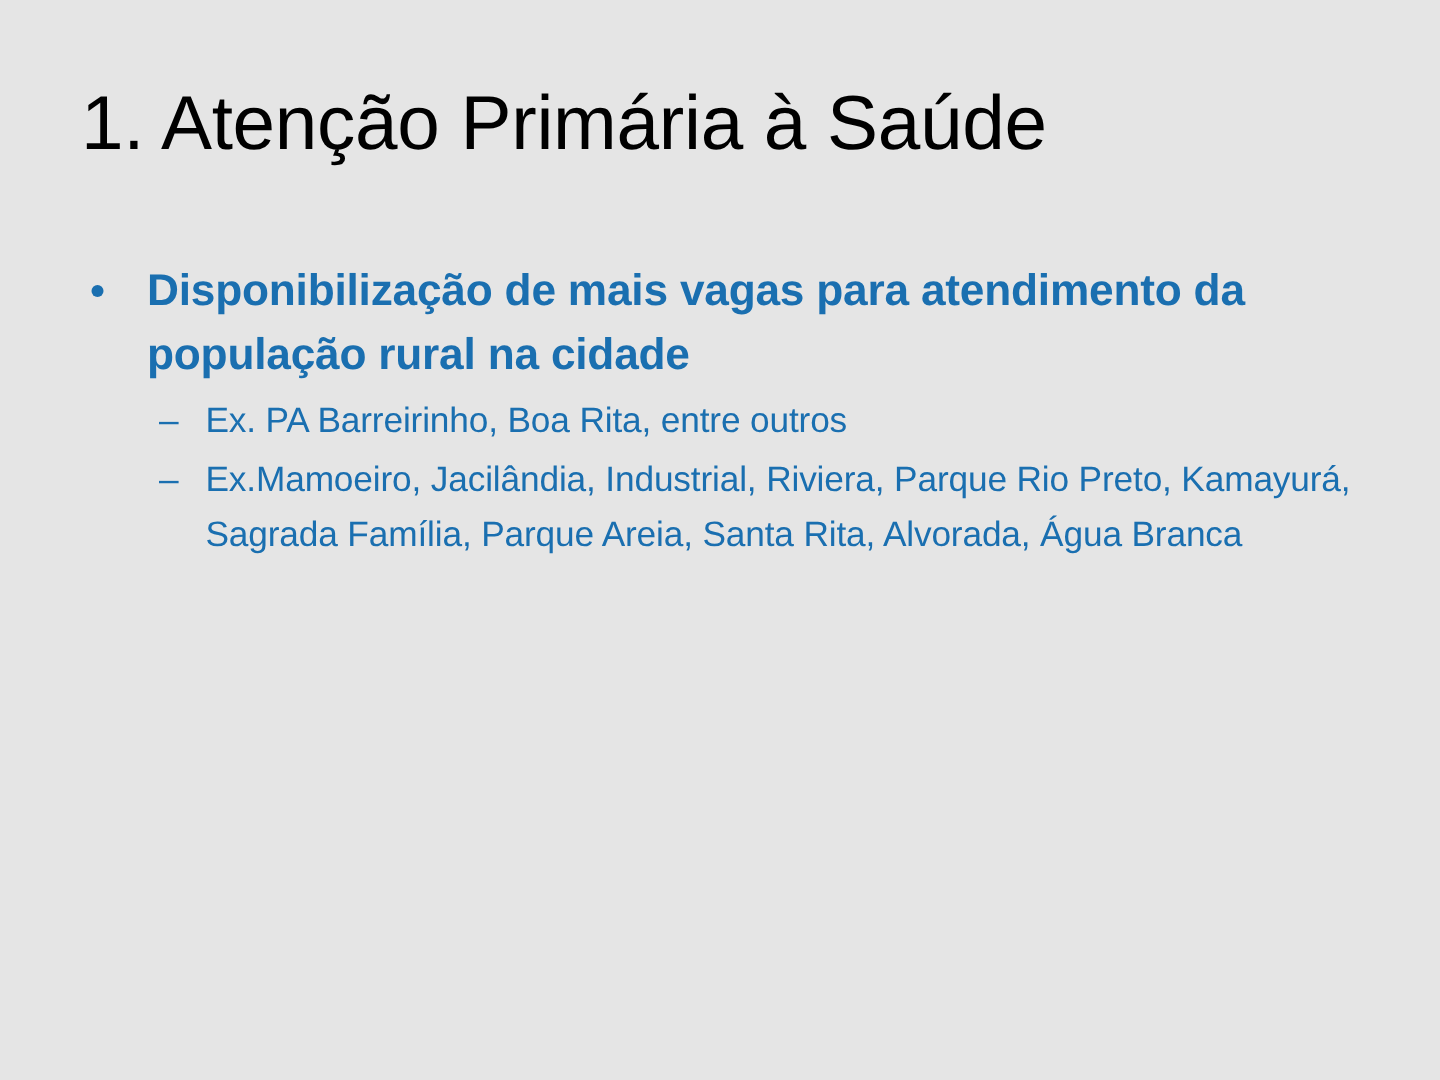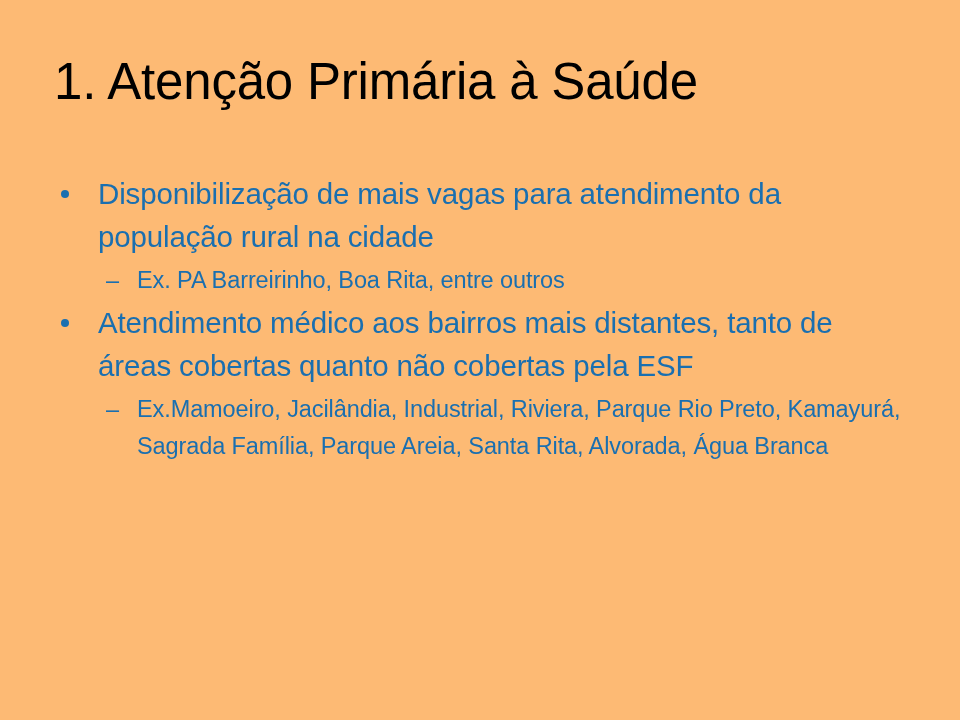--- a/index.html
+++ b/index.html
@@ -11,21 +11,21 @@
     height: 720px;
     background: #ffffff;
     font-family: "Liberation Sans", "DejaVu Sans", sans-serif;
     overflow: hidden;
   }
 
   #slide {
     position: relative;
     width: 960px;
     height: 720px;
-    background: #fdba74;
+    background: #e5e5e5;
     box-sizing: border-box;
   }
 
   
   #slide-title {
     position: absolute;
     left: 54px;
     top: 52px;
     width: 860px;
     color: #000000;
@@ -43,21 +43,21 @@
     top: 172px;
     width: 866px;
   }
 
   .bullet-l1 {
     position: relative;
     padding-left: 44px;
     color: #1a6fb0;
     font-size: 29.5px;
     line-height: 43px;
-    font-weight: 400;
+    font-weight: 700;
     margin: 0 10px 4px 0;
     letter-spacing: -0.15px;
   }
   .bullet-l1 > .marker-dot {
     position: absolute;
     left: 7px;
     top: 18px;
     width: 8px;
     height: 8px;
     border-radius: 50%;
@@ -101,24 +101,20 @@
       <span class="marker-dot"></span>
       <span class="bullet-text">Disponibilização de mais vagas para atendimento da população rural na cidade</span>
     </div>
 
 
     <div class="bullet-l2">
       <span class="marker-dash">–</span>
       <span class="bullet-text">Ex. PA Barreirinho, Boa Rita, entre outros</span>
     </div>
 
-    <div class="bullet-l1">
-      <span class="marker-dot"></span>
-      <span class="bullet-text">Atendimento médico aos bairros mais distantes, tanto de áreas cobertas quanto não cobertas pela ESF</span>
-    </div>
 
     <div class="bullet-l2">
       <span class="marker-dash">–</span>
       <span class="bullet-text">Ex.Mamoeiro, Jacilândia, Industrial, Riviera, Parque Rio Preto, Kamayurá, Sagrada Família, Parque Areia, Santa Rita, Alvorada, Água Branca</span>
     </div>
 
   </div>
 </div>
 
 </body></html>

